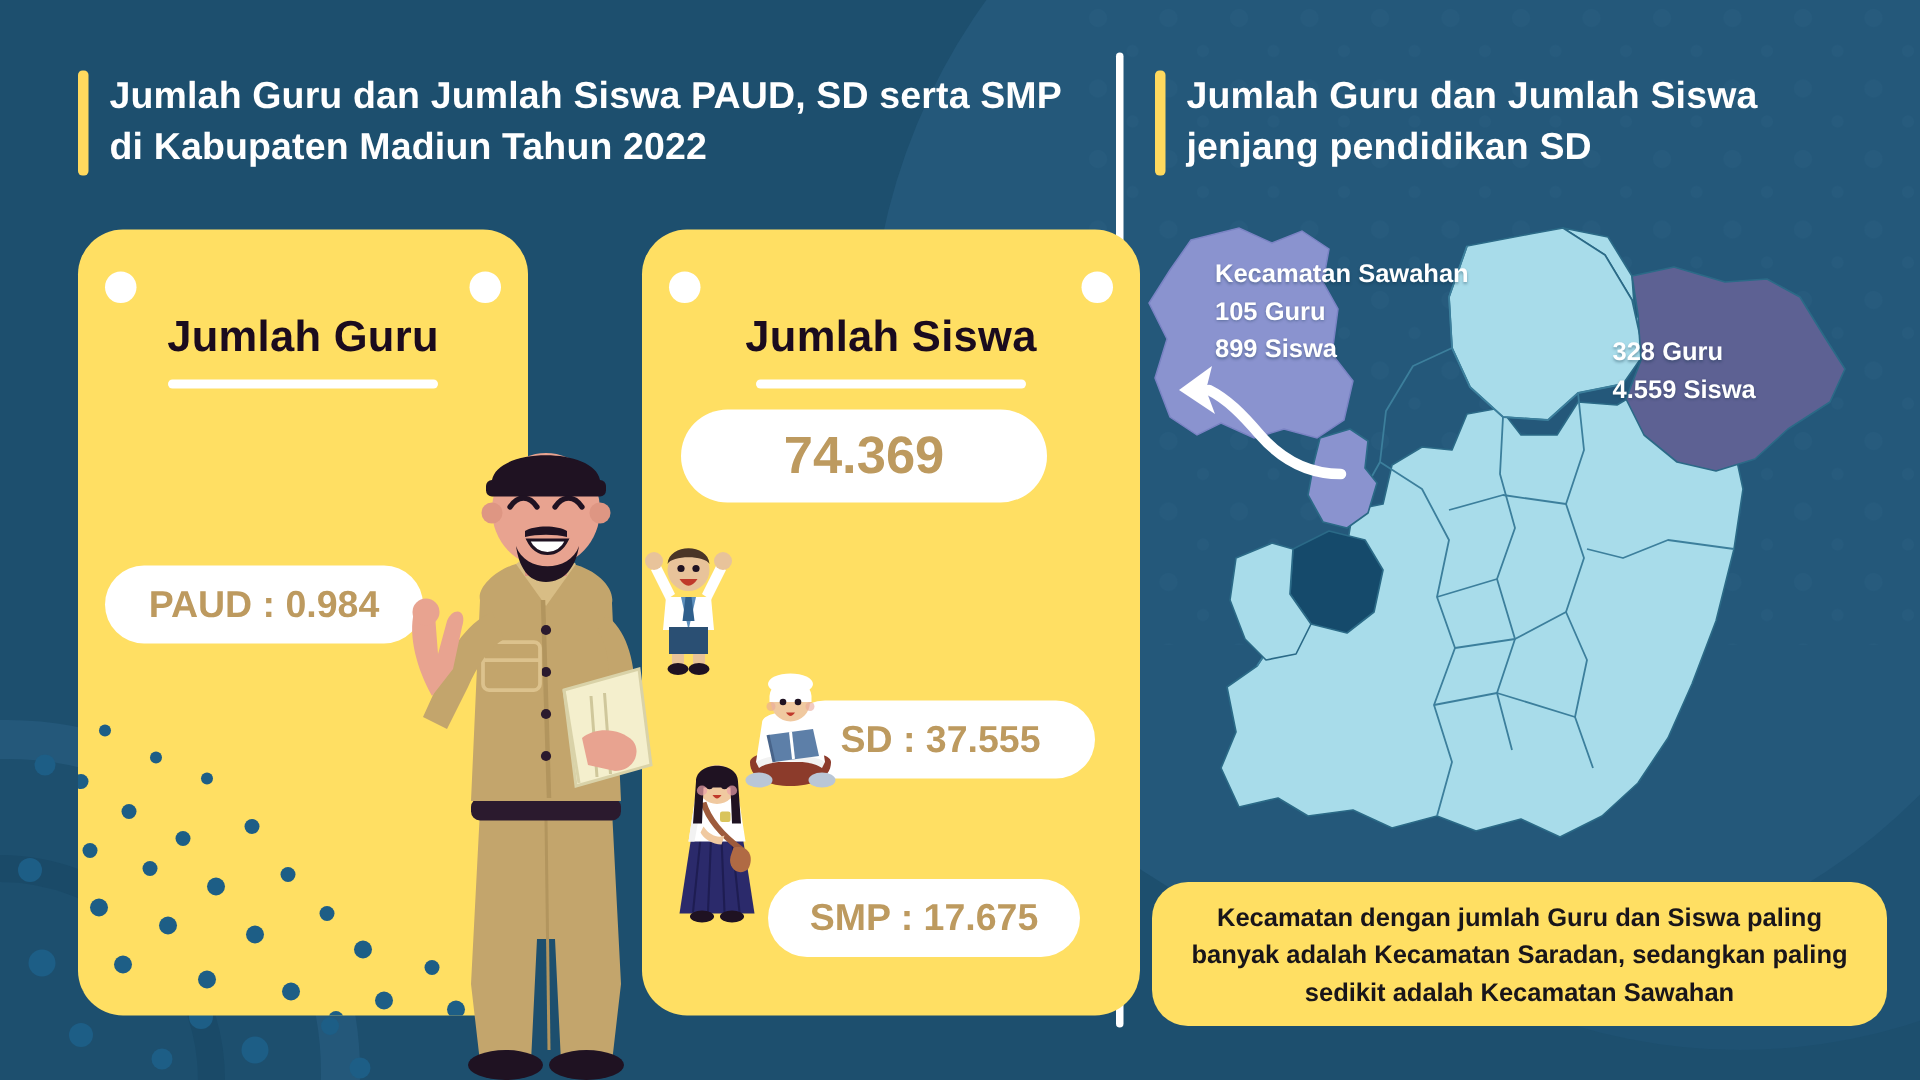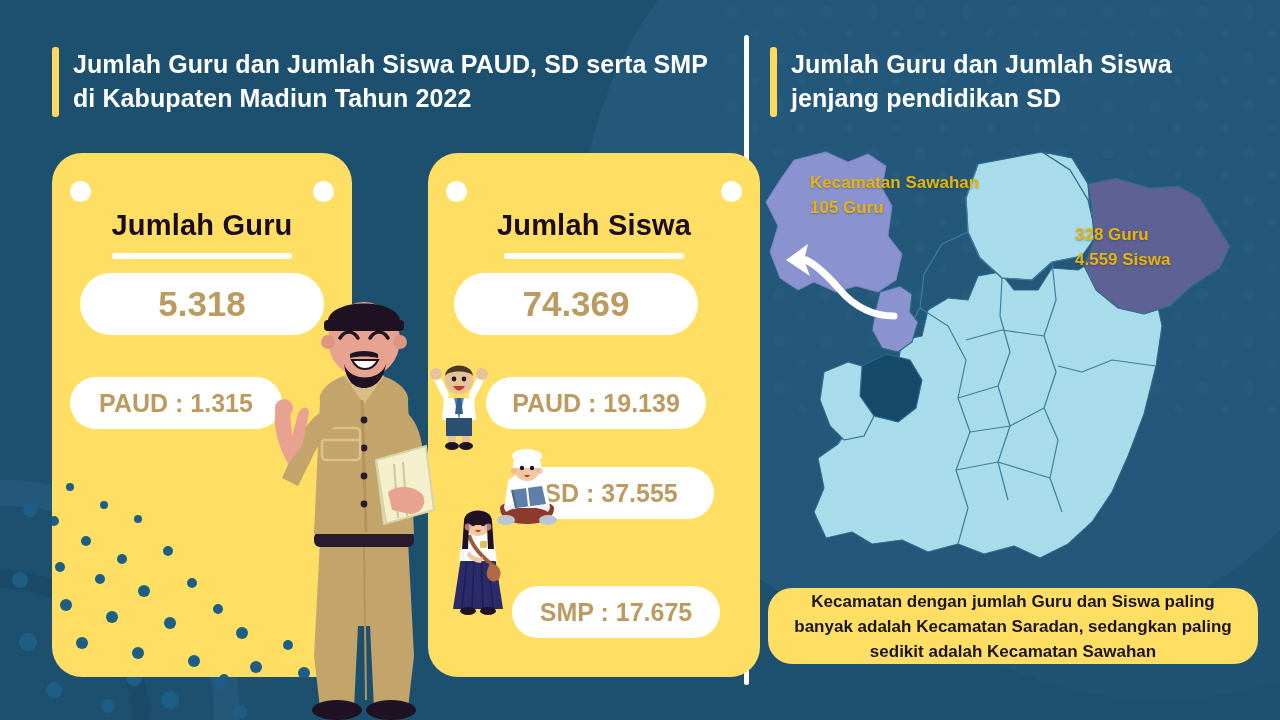--- a/index.html
+++ b/index.html
@@ -79,46 +79,46 @@
   .pill-sub   { height:52px; font-size:25px; }
 
   
   #g-total { left:28px;  top:120px; width:244px; }
   #g-paud  { left:18px;  top:224px; width:212px; }
   #g-sd    { left:62px;  top:314px; width:196px; }
   #g-smp   { left:18px;  top:402px; width:198px; }
   
   #s-total { left:26px;  top:120px; width:244px; }
   #s-paud  { left:58px;  top:224px; width:220px; }
-  #s-sd    { left:80px;  top:314px; width:206px;text-align:center; }
+  #s-sd    { left:96px;  top:314px; width:206px;text-align:center; }
   #s-smp   { left:84px;  top:402px; width:208px;margin-top:31px; }
 
   
   .card-dots { position:absolute; left:-10px; bottom:-10px; width:300px; height:220px; }
 
   
   .illus { position:absolute; }
   #teacher { left:258px; top:296px; width:210px; height:424px; z-index:6; }
   #kid-cheer { left:424px; top:358px; width:70px; height:92px; z-index:7; }
   #kid-read  { left:490px; top:446px; width:74px; height:86px; z-index:7; }
   #kid-girl  { left:447px; top:505px; width:62px; height:112px; z-index:7; }
 
   
   #map { position:absolute; left:752px; top:140px; width:528px; height:440px; }
 
   .map-label {
-    position:absolute; color:#eab308; font-weight:bold; z-index:9;
+    position:absolute; color:#ffffff; font-weight:bold; z-index:9;
     line-height:25px; text-shadow:0 1px 2px rgba(10,40,60,.35);
   }
   #label-sawahan { left:810px; top:170px; font-size:17px; }
   #label-saradan { left:1075px; top:222px; font-size:17px; }
 
   
   #caption {
-    position:absolute; left:768px; top:588px; width:490px; height:76px;
+    position:absolute; left:768px; top:588px; width:490px; height:96px;
     background:#ffdf63; border-radius:24px;
     display:flex; align-items:center; justify-content:center; text-align:center;
     padding:0 18px;
     color:#19151a; font-weight:bold; font-size:17px; line-height:25px;
   }
 </style>
 </head>
 <body>
 
 <div class="stage">
@@ -200,39 +200,33 @@
           <circle cx="96" cy="186" r="6"></circle>
         <circle cx="152" cy="194" r="6"></circle>
           <circle cx="214" cy="200" r="6"></circle>
           <circle cx="246" cy="178" r="5"></circle>
         <circle cx="262" cy="206" r="6"></circle>
           <circle cx="8" cy="196" r="6"></circle>
           <circle cx="182" cy="212" r="5"></circle>
       </g>
     </svg>
 
-    <div class="pill pill-total" id="g-total">
-      <span>5.318</span>
-    </div>
     <div class="pill pill-sub" id="g-paud">
-      <span>PAUD : 1.315</span>
+      <span>PAUD : 0.984</span>
     </div>
   </div>
 
   <div class="card" id="card-siswa">
     <div class="card-hole hole-l"></div>
     <div class="card-hole hole-r"></div>
     <div class="card-title">Jumlah Siswa</div>
     <div class="card-rule"></div>
 
     <div class="pill pill-total" id="s-total">
       <span>74.369</span>
-    </div>
-    <div class="pill pill-sub" id="s-paud">
-      <span>PAUD : 19.139</span>
     </div>
     <div class="pill pill-sub" id="s-sd">
       <span>SD : 37.555</span>
     </div>
     <div class="pill pill-sub" id="s-smp">
       <span>SMP : 17.675</span>
     </div>
   </div>
 
   <svg class="illus" id="teacher" viewBox="0 0 210 424">
@@ -403,20 +397,21 @@
 
     <g fill="none" stroke="#ffffff" stroke-width="7" stroke-linecap="round">
       <path d="M142 176 C120 176 102 166 88 150 C76 136 66 126 54 120"></path>
     </g>
     <path d="M56 104 L34 120 L58 136 L52 120 Z" fill="#ffffff"></path>
   </svg>
 
   <div class="map-label" id="label-sawahan">
     <div>Kecamatan Sawahan</div>
     <div>105 Guru</div>
+    <div>899 Siswa</div>
   </div>
   <div class="map-label" id="label-saradan">
     <div>328 Guru</div>
     <div>4.559 Siswa</div>
   </div>
 
   <div id="caption">
     <span>Kecamatan dengan jumlah Guru dan Siswa paling banyak adalah Kecamatan Saradan, sedangkan paling sedikit adalah Kecamatan Sawahan</span>
   </div>
 

